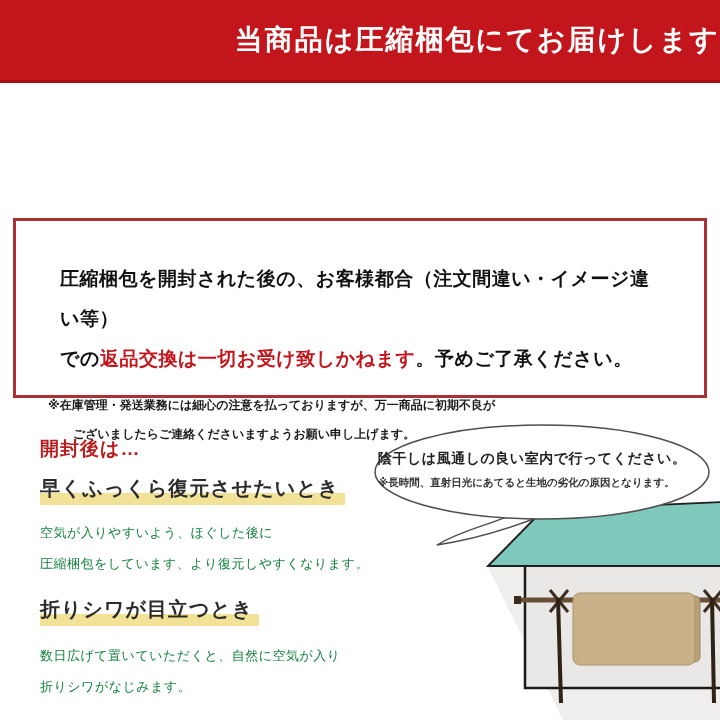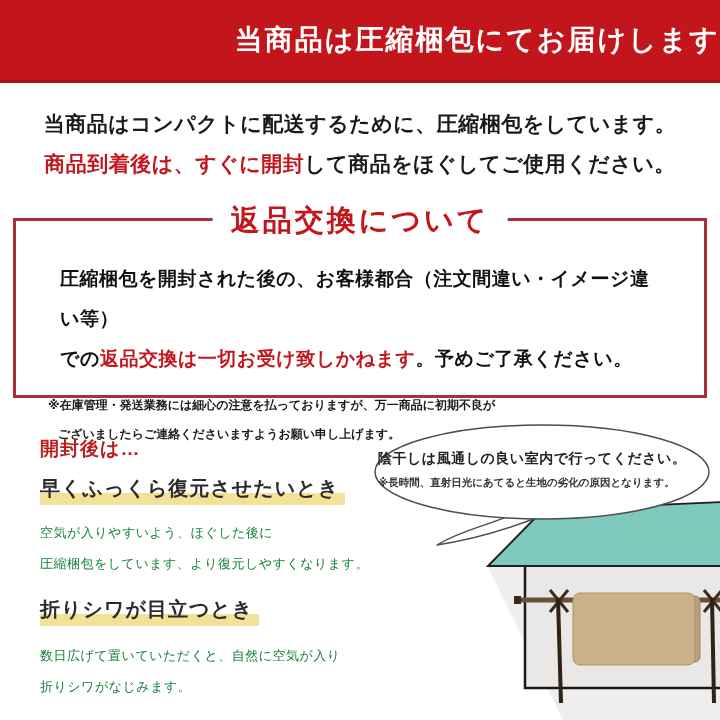--- a/index.html
+++ b/index.html
@@ -41,21 +41,21 @@
   }
   .returns-main{
     margin:12px;padding:26px 24px 0 32px;
     font-size:19px;font-weight:700;line-height:40px;color:#111111;
     letter-spacing:0.5px;
   }
   .returns-note{
     margin:10px 0 0;padding:0 24px 0 32px;
     font-size:12px;font-weight:600;line-height:29px;color:#1a1a1a;
   }
-  .returns-note .note-l2{display:block;margin-left:10px;}
+  .returns-note .note-l2{display:block;margin-left:25px;}
 
   
   .kaifu-heading{
     position:absolute;left:40px;top:436px;
     font-size:19px;font-weight:700;color:#b91c1c;letter-spacing:1px;
   }
   .tip-title{
     position:absolute;left:40px;
     font-size:20px;font-weight:700;color:#2b2b2b;letter-spacing:1px;
     line-height:29px;
@@ -83,27 +83,22 @@
 </style>
 </head>
 <body>
 
 <div class="stage">
 
   <div class="banner">
     <span>当商品は圧縮梱包にてお届けします</span>
   </div>
 
-  <div class="intro">
-    <div>当商品はコンパクトに配送するために、圧縮梱包をしています。</div>
-    <div><span class="red-text">商品到着後は、すぐに開封</span><span>して商品をほぐしてご使用ください。</span></div>
-  </div>
 
   <div class="returns-box">
-    <div class="returns-title">返品交換について</div>
     <p class="returns-main"><span>圧縮梱包を開封された後の、お客様都合（注文間違い・イメージ違い等）</span><br>
       <span>での</span><span class="red-text">返品交換は一切お受け致しかねます</span><span>。予めご了承ください。</span>
     </p>
     <p class="returns-note">
       <span>※在庫管理・発送業務には細心の注意を払っておりますが、万一商品に初期不良が</span>
       <span class="note-l2">ございましたらご連絡くださいますようお願い申し上げます。</span>
     </p>
   </div>
 
   <div class="kaifu-heading">開封後は…</div>

